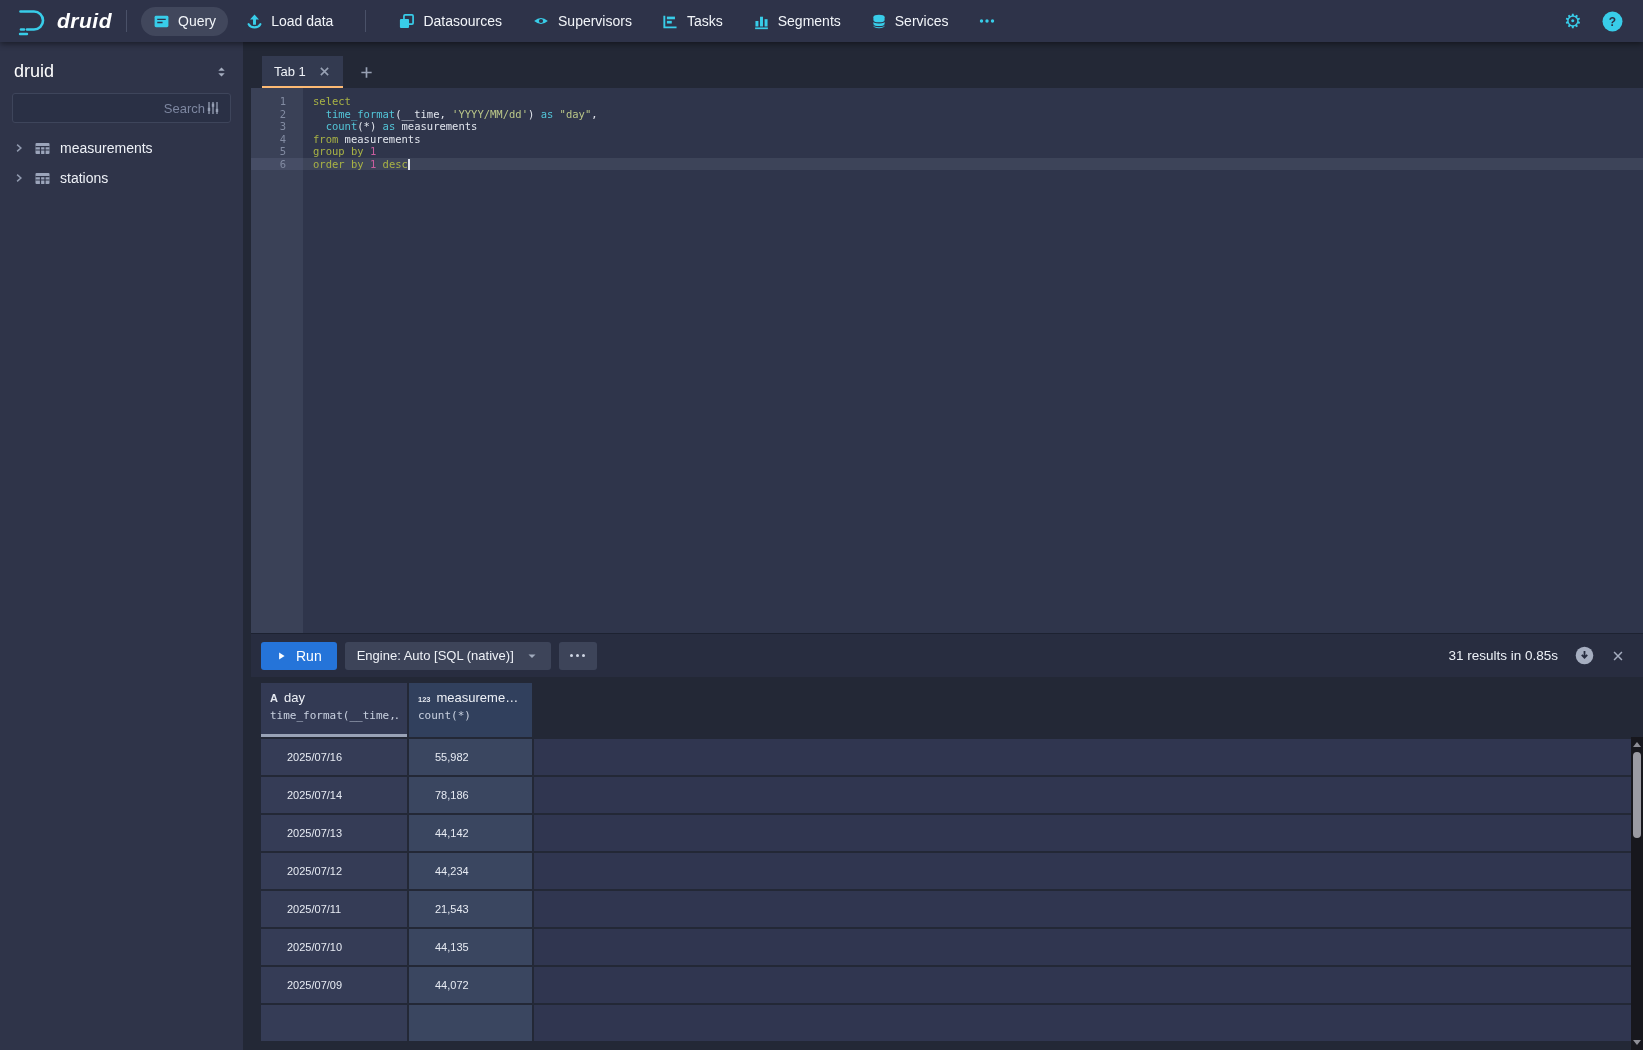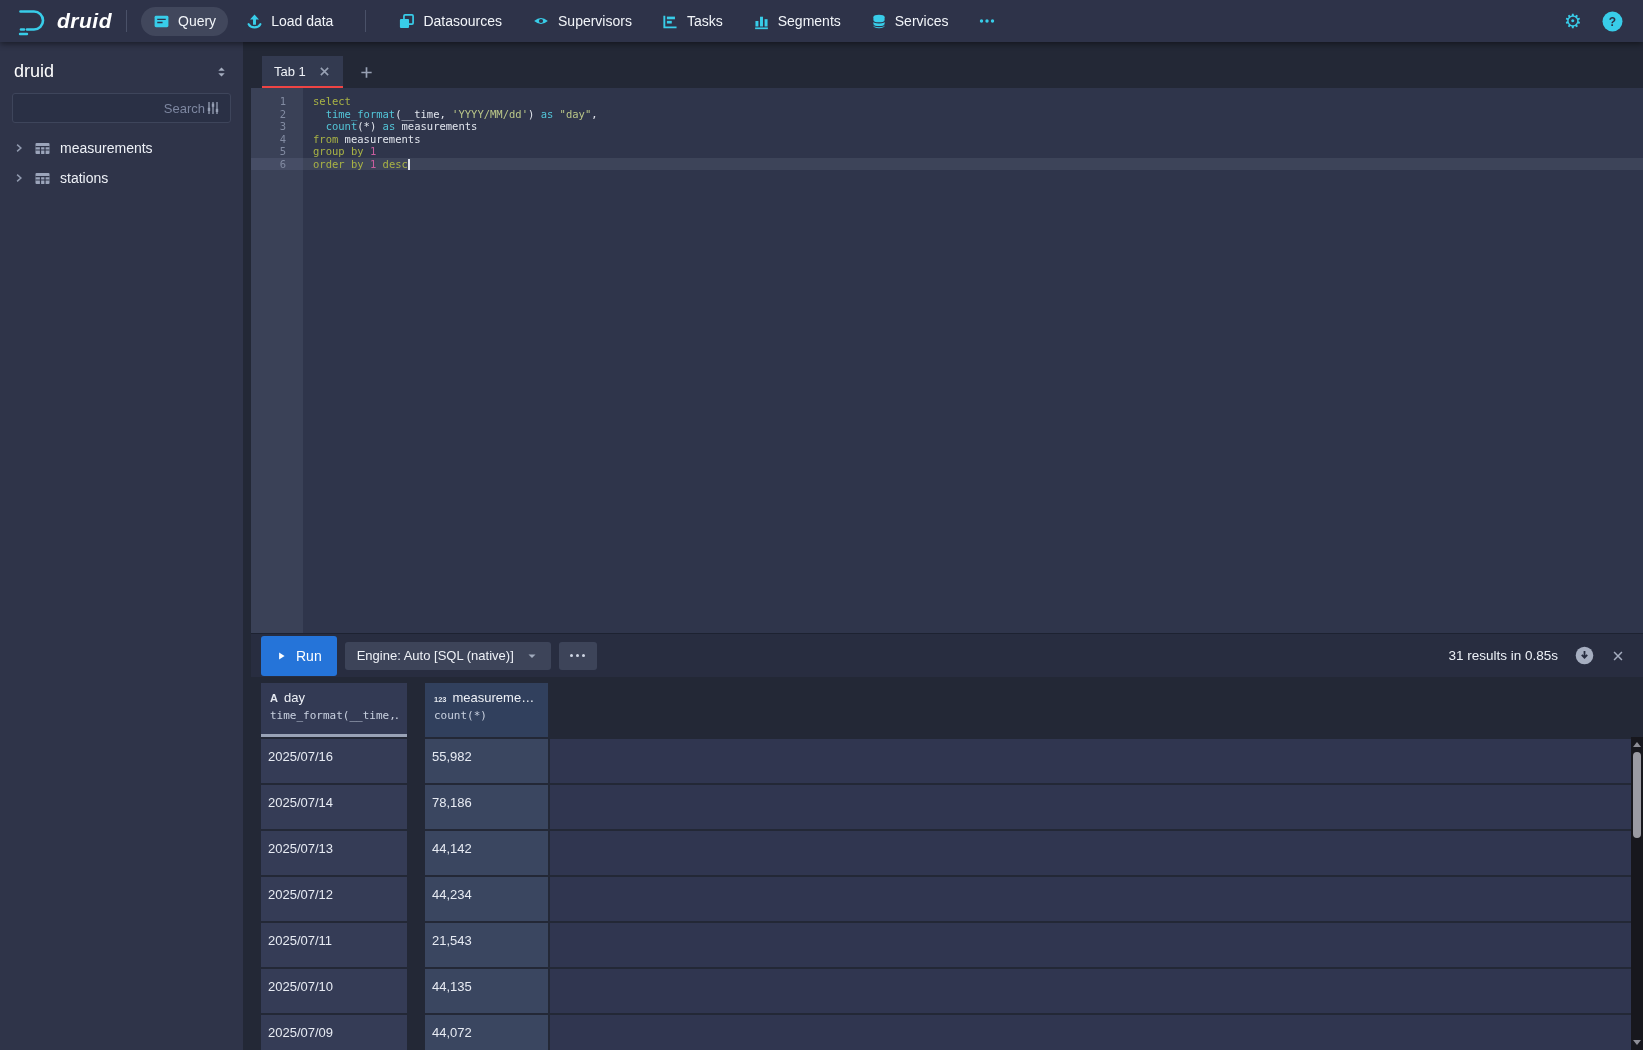--- a/index.html
+++ b/index.html
@@ -34,21 +34,21 @@
   .tree { margin-top:10px; }
   .tree-item { display:flex; align-items:center; gap:9px; padding:7px 10px 7px 13px; cursor:pointer;
                color:#eef1f7; font-size:14px; }
 
   
   .main { position:absolute; left:251px; top:42px; right:0; bottom:0; background:#232836; }
 
   
   .tabbar { position:absolute; left:11px; top:14px; height:32px; display:flex; align-items:stretch; gap:10px; }
   .tab { display:flex; align-items:center; gap:12px; background:#333a50; padding:0 12px;
-         border-bottom:2px solid #ef4444; cursor:pointer; }
+         border-bottom:2px solid #fdba74; cursor:pointer; }
   .tab-label { color:#f0f3f8; font-size:13px; }
   .tab-plus { display:flex; align-items:center; padding:0 6px; cursor:pointer; }
 
   
   .editor { position:absolute; left:0; right:0; top:46px; height:545px; background:#2f354b;
             font-family:"DejaVu Sans Mono", monospace; font-size:10.5px; }
   .editor-lines { padding-top:7px; }
   .code-row { display:flex; height:12.5px; line-height:12.5px; white-space:pre; }
   .gutter-num { width:52px; min-width:52px; background:#3a4157; color:#828ba2; text-align:right;
                 padding-right:17px; }
@@ -60,47 +60,47 @@
   .tk-kw { color:var(--sql-keyword); }
   .tk-fn { color:var(--sql-function); }
   .tk-str { color:var(--sql-string); }
   .tk-num { color:var(--sql-number); }
   .tk-pl { color:#e2e6ee; }
   .cursor { display:inline-block; width:2px; height:11px; background:#dfe3ec; vertical-align:text-bottom; }
 
   
   .runbar { position:absolute; left:0; right:0; top:591px; height:44px; background:#282d40;
             border-top:1px solid #1d2231; display:flex; align-items:center; padding:0 10px; }
-  .btn-run { display:flex; align-items:center; gap:9px; height:40px; padding:0 15px; border-radius:3px;
+  .btn-run { display:flex; align-items:center; gap:9px; height:28px; padding:0 15px; border-radius:3px;
              background:var(--run-button); color:#fff; font-size:14px; cursor:pointer; }
   .btn-engine { display:flex; align-items:center; gap:11px; height:28px; padding:0 12px; margin-left:8px;
                 border-radius:3px; background:#3d4459; color:#eef1f7; font-size:13px; cursor:pointer;justify-content:center; }
   .btn-more { display:flex; align-items:center; justify-content:center; gap:3px; height:28px; width:38px;
               margin-left:8px; border-radius:3px; background:#3d4459; cursor:pointer; }
   .btn-more i { width:3px; height:3px; border-radius:50%; background:#cfd6e4; }
   .run-right { margin-left:auto; display:flex; align-items:center; gap:17px; padding-right:8px; }
   .status-text { color:#edf1f7; font-size:13.5px; }
   .iconbtn { display:flex; align-items:center; cursor:pointer; }
 
   
   .results { position:absolute; left:10px; right:0; top:637px; bottom:0; overflow:hidden; }
   .rhead { display:flex; margin-top:4px; }
   .rcell { margin-right:2px; }
   .c0 { width:146px; min-width:146px; }
-  .c1 { width:123px; min-width:123px;margin-left:16px; }
+  .c1 { width:123px; min-width:123px; }
   .hcell { height:54px; background:#333a54; padding:7px 9px 0 9px; cursor:pointer; }
   .hcell.c1 { background:#31405d; }
   .hcell.sorted { box-shadow:inset 0 -3px 0 #99a2b6; }
   .hname { display:flex; align-items:baseline; gap:6px; color:#eef1f7; font-size:13px; white-space:nowrap; overflow:hidden; }
   .htype { color:#e4e8f0; font-weight:bold; font-size:11px; }
   .htype.num { font-size:7.5px; font-weight:bold; letter-spacing:0; }
   .hexpr { margin-top:4px; font-family:"DejaVu Sans Mono", monospace; font-size:11px; color:#c9d1e0;
            white-space:nowrap; overflow:hidden; }
   .rbody .rrow { display:flex; margin-top:2px; }
-  .dcell { height:44px; line-height:36px; padding:0 7px; font-size:13px; color:#e7ebf3;
+  .dcell { height:36px; line-height:36px; padding:0 26px; font-size:11px; color:#e7ebf3;
            background:#353c56; cursor:pointer; white-space:nowrap; overflow:hidden; }
   .dcell.c1 { background:#3a4660; }
   .rfill { flex:1; }
   .rrow .rfill { background:#303650; margin-right:0; }
   .rrow.partial { height:36px; }
 
   
   .vscroll { position:absolute; right:0; top:58px; bottom:0; width:12px; background:#17171d; z-index:5; }
   .vs-arrow { position:absolute; left:0; width:12px; height:13px; display:flex; align-items:center;
               justify-content:center; cursor:pointer; }

